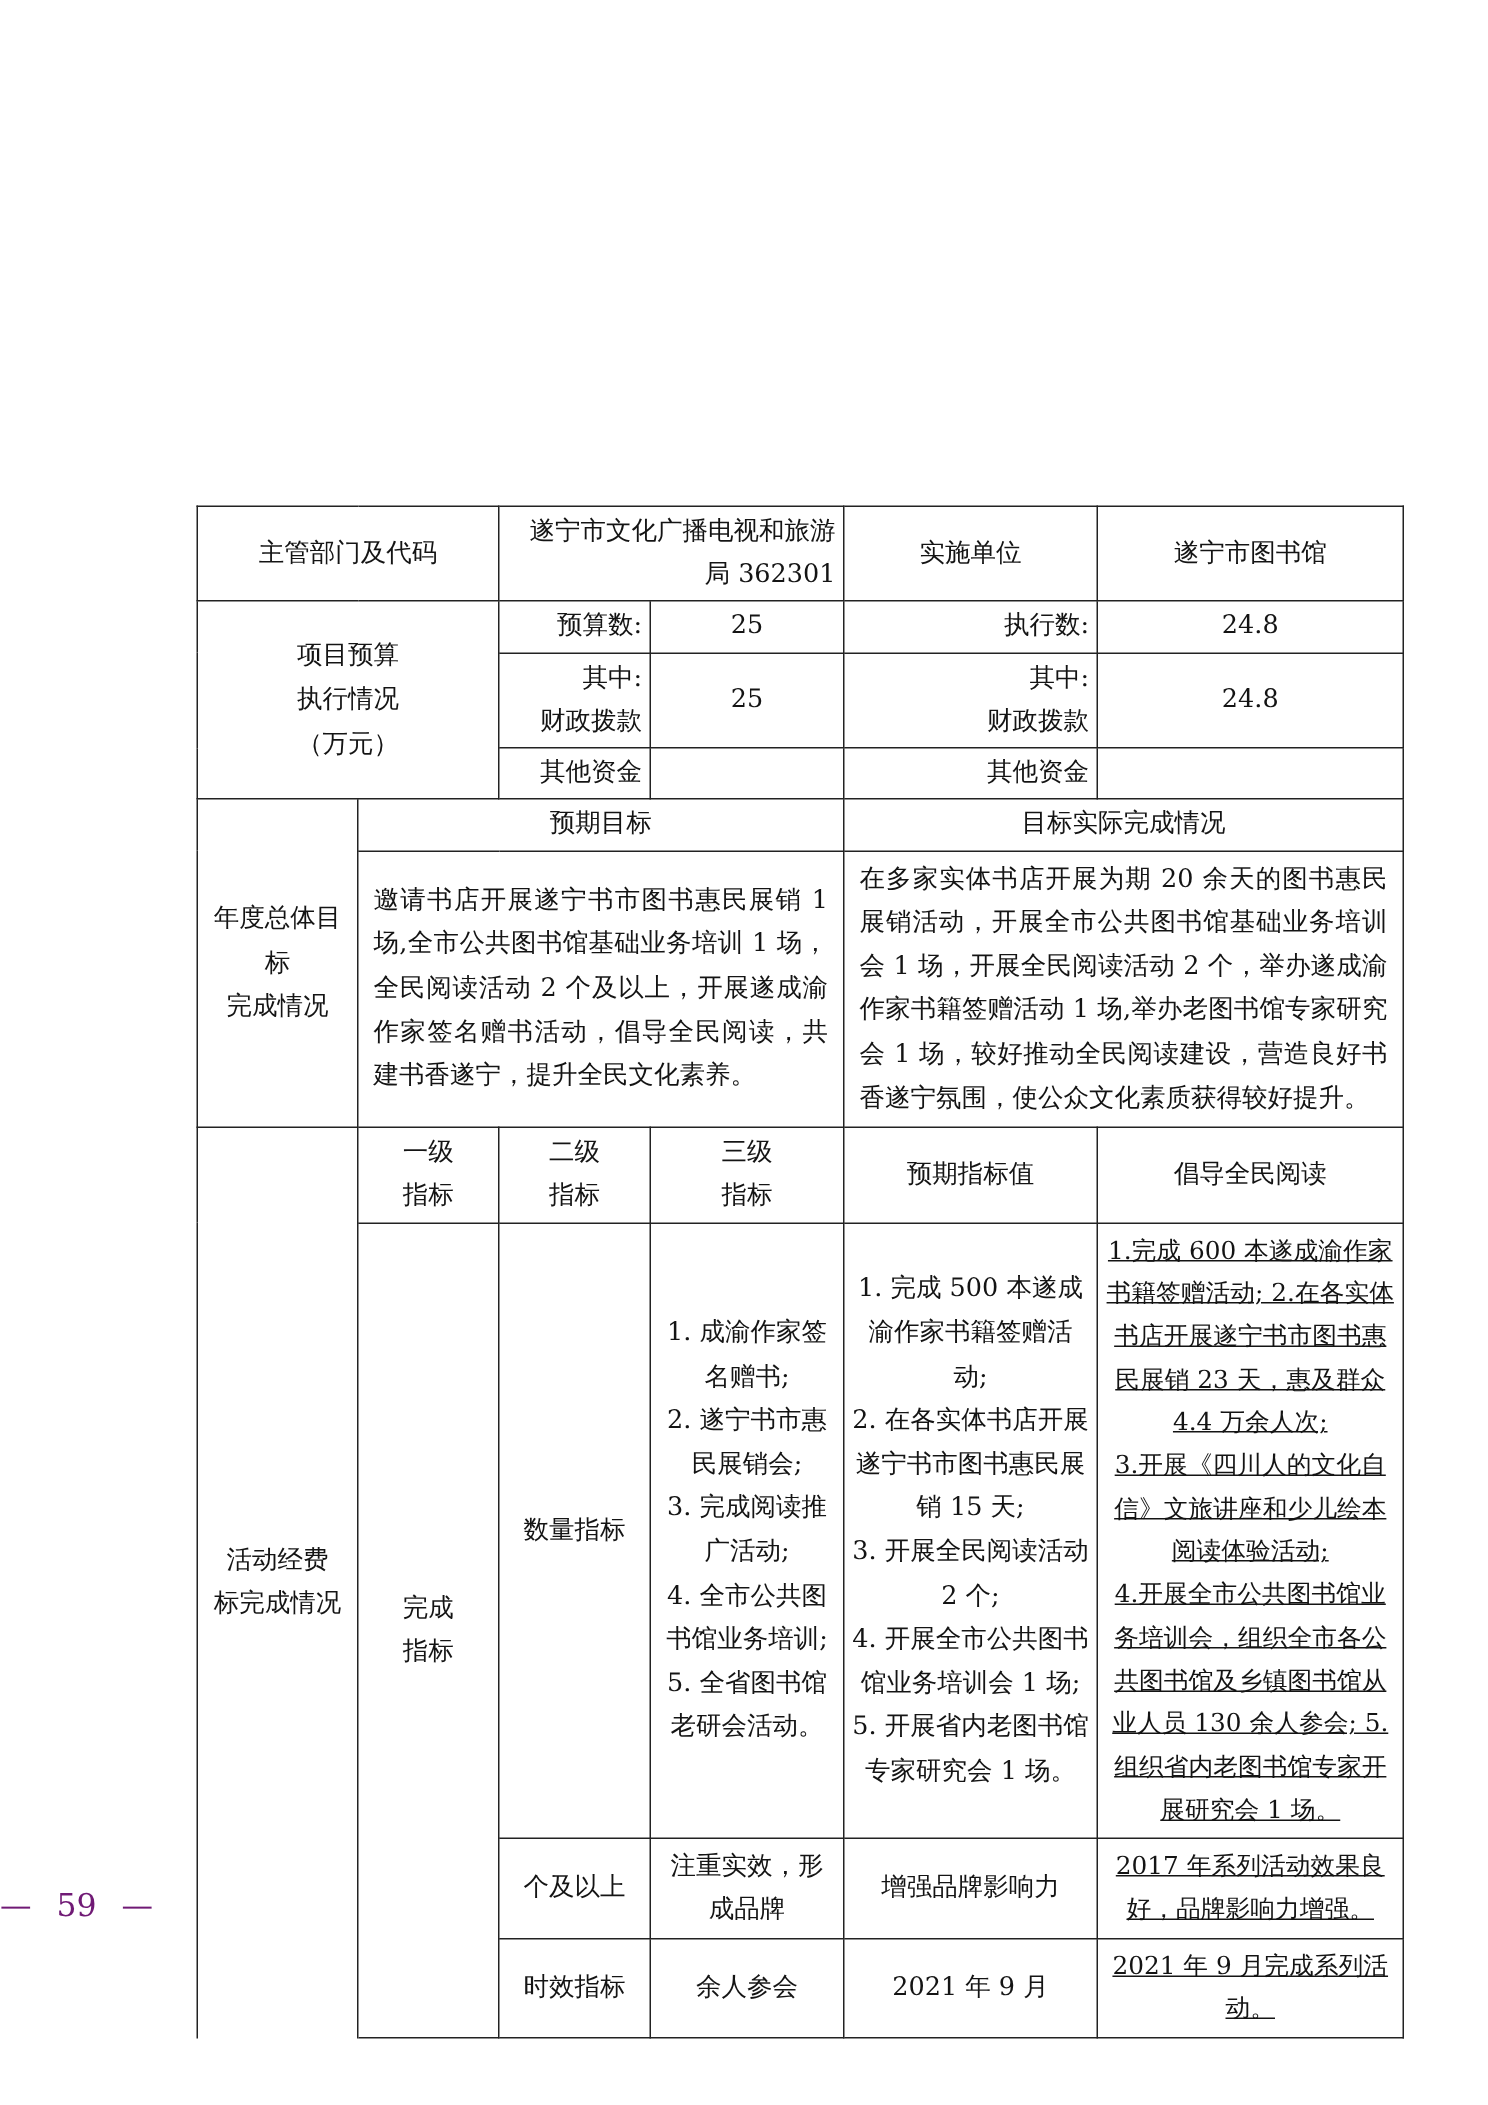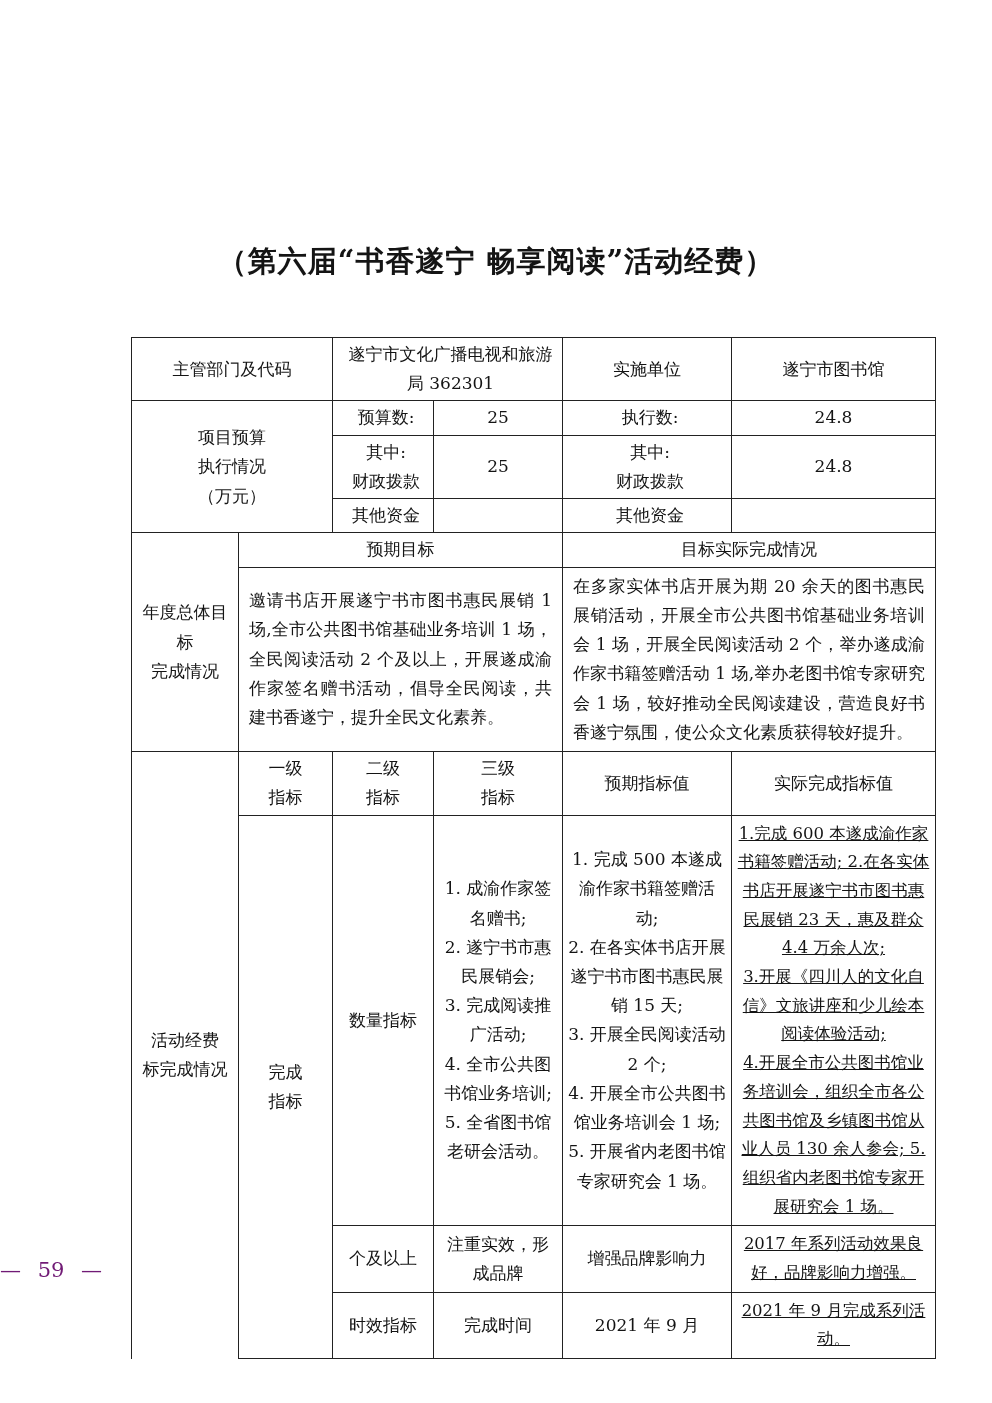--- a/index.html
+++ b/index.html
@@ -45,21 +45,21 @@
   }
   .doc-table td {
     border: 1px solid #222222;
     font-size: 17px;
     line-height: 1.72;
     text-align: center;
     vertical-align: middle;
     padding: 2px 5px;
     overflow: hidden;
   }
-  .doc-table td.al { text-align: center; padding-left: 11px; }
+  .doc-table td.al { text-align: right; padding-left: 11px; }
   .doc-table td.jus { text-align: justify; padding: 4px 10px; }
   .doc-table td.pre { white-space: pre-line; }
   .doc-table td.small { font-size: 16.5px; line-height: 1.74; padding: 4px 4px; text-decoration: underline; }
   .doc-table td.no-bottom { border-bottom: none; }
 
   .page-number {
     position: absolute;
     top: 1258px;
     left: 0;
     width: 100%;
@@ -69,21 +69,20 @@
     word-spacing: 10px;
     color: #701a75;
   }
 </style>
 </head>
 <body>
 
 <div class="page">
 
   <div class="title-block">
-    <div class="title-line2">（第六届“书香遂宁 畅享阅读”活动经费）</div>
   </div>
 
   <table class="doc-table">
     <colgroup>
       <col style="width:107px">
       <col style="width:94px">
       <col style="width:101px">
       <col style="width:129px">
       <col style="width:169px">
       <col style="width:204px">
@@ -136,21 +135,21 @@
     <tr style="height:60px">
       <td rowspan="4" class="pre no-bottom">活动经费
 标完成情况</td>
       <td class="pre">一级
 指标</td>
       <td class="pre">二级
 指标</td>
       <td class="pre">三级
 指标</td>
       <td>预期指标值</td>
-      <td>实际完成指标值</td>
+      <td>倡导全民阅读</td>
     </tr>
 
     <tr style="height:377px">
       <td rowspan="3" class="pre">完成
 指标</td>
       <td>数量指标</td>
       <td class="pre">1. 成渝作家签名赠书;
 2. 遂宁书市惠民展销会;
 3. 完成阅读推广活动;
 4. 全市公共图书馆业务培训;
@@ -167,21 +166,21 @@
 
     <tr style="height:52px">
       <td>个及以上</td>
       <td>注重实效，形成品牌</td>
       <td>增强品牌影响力</td>
       <td class="small">2017 年系列活动效果良好，品牌影响力增强。</td>
     </tr>
 
     <tr style="height:55px">
       <td>时效指标</td>
-      <td>完成时间</td>
+      <td>余人参会</td>
       <td>2021 年 9 月</td>
       <td class="small">2021 年 9 月完成系列活动。</td>
     </tr>
   </tbody>
     </table>
 
   <div class="page-number">— 59 —</div>
 
 </div>
 

